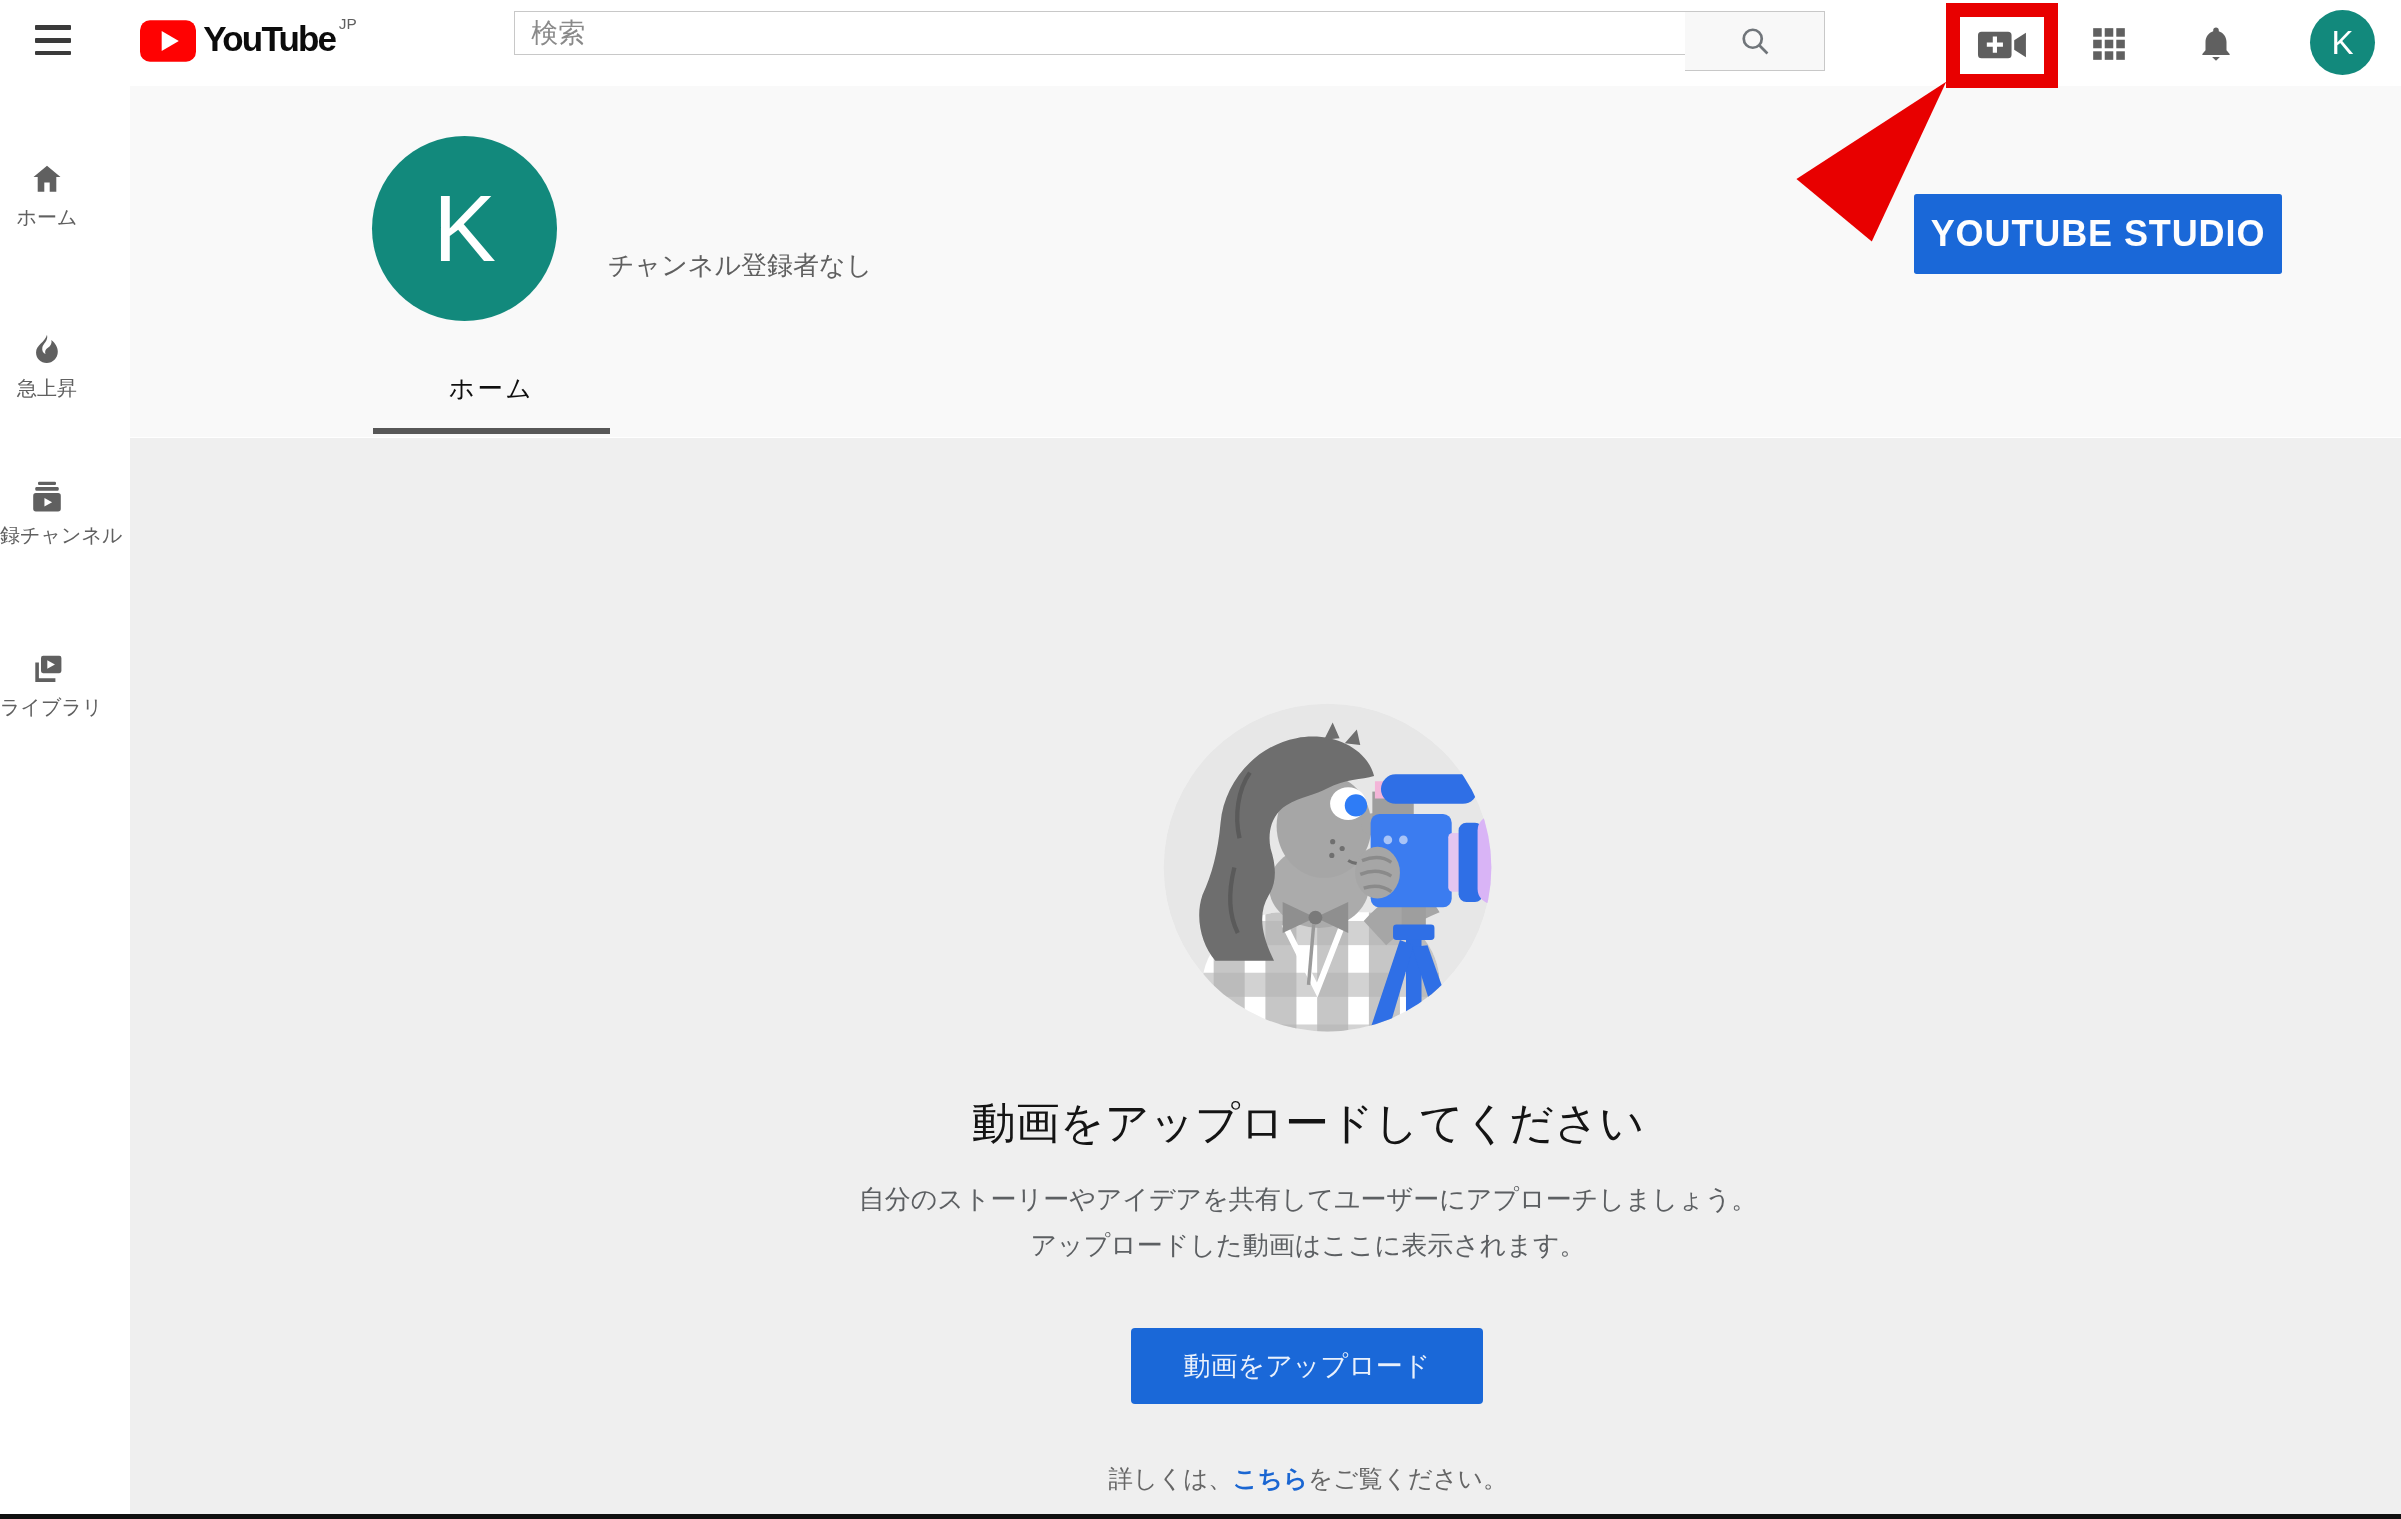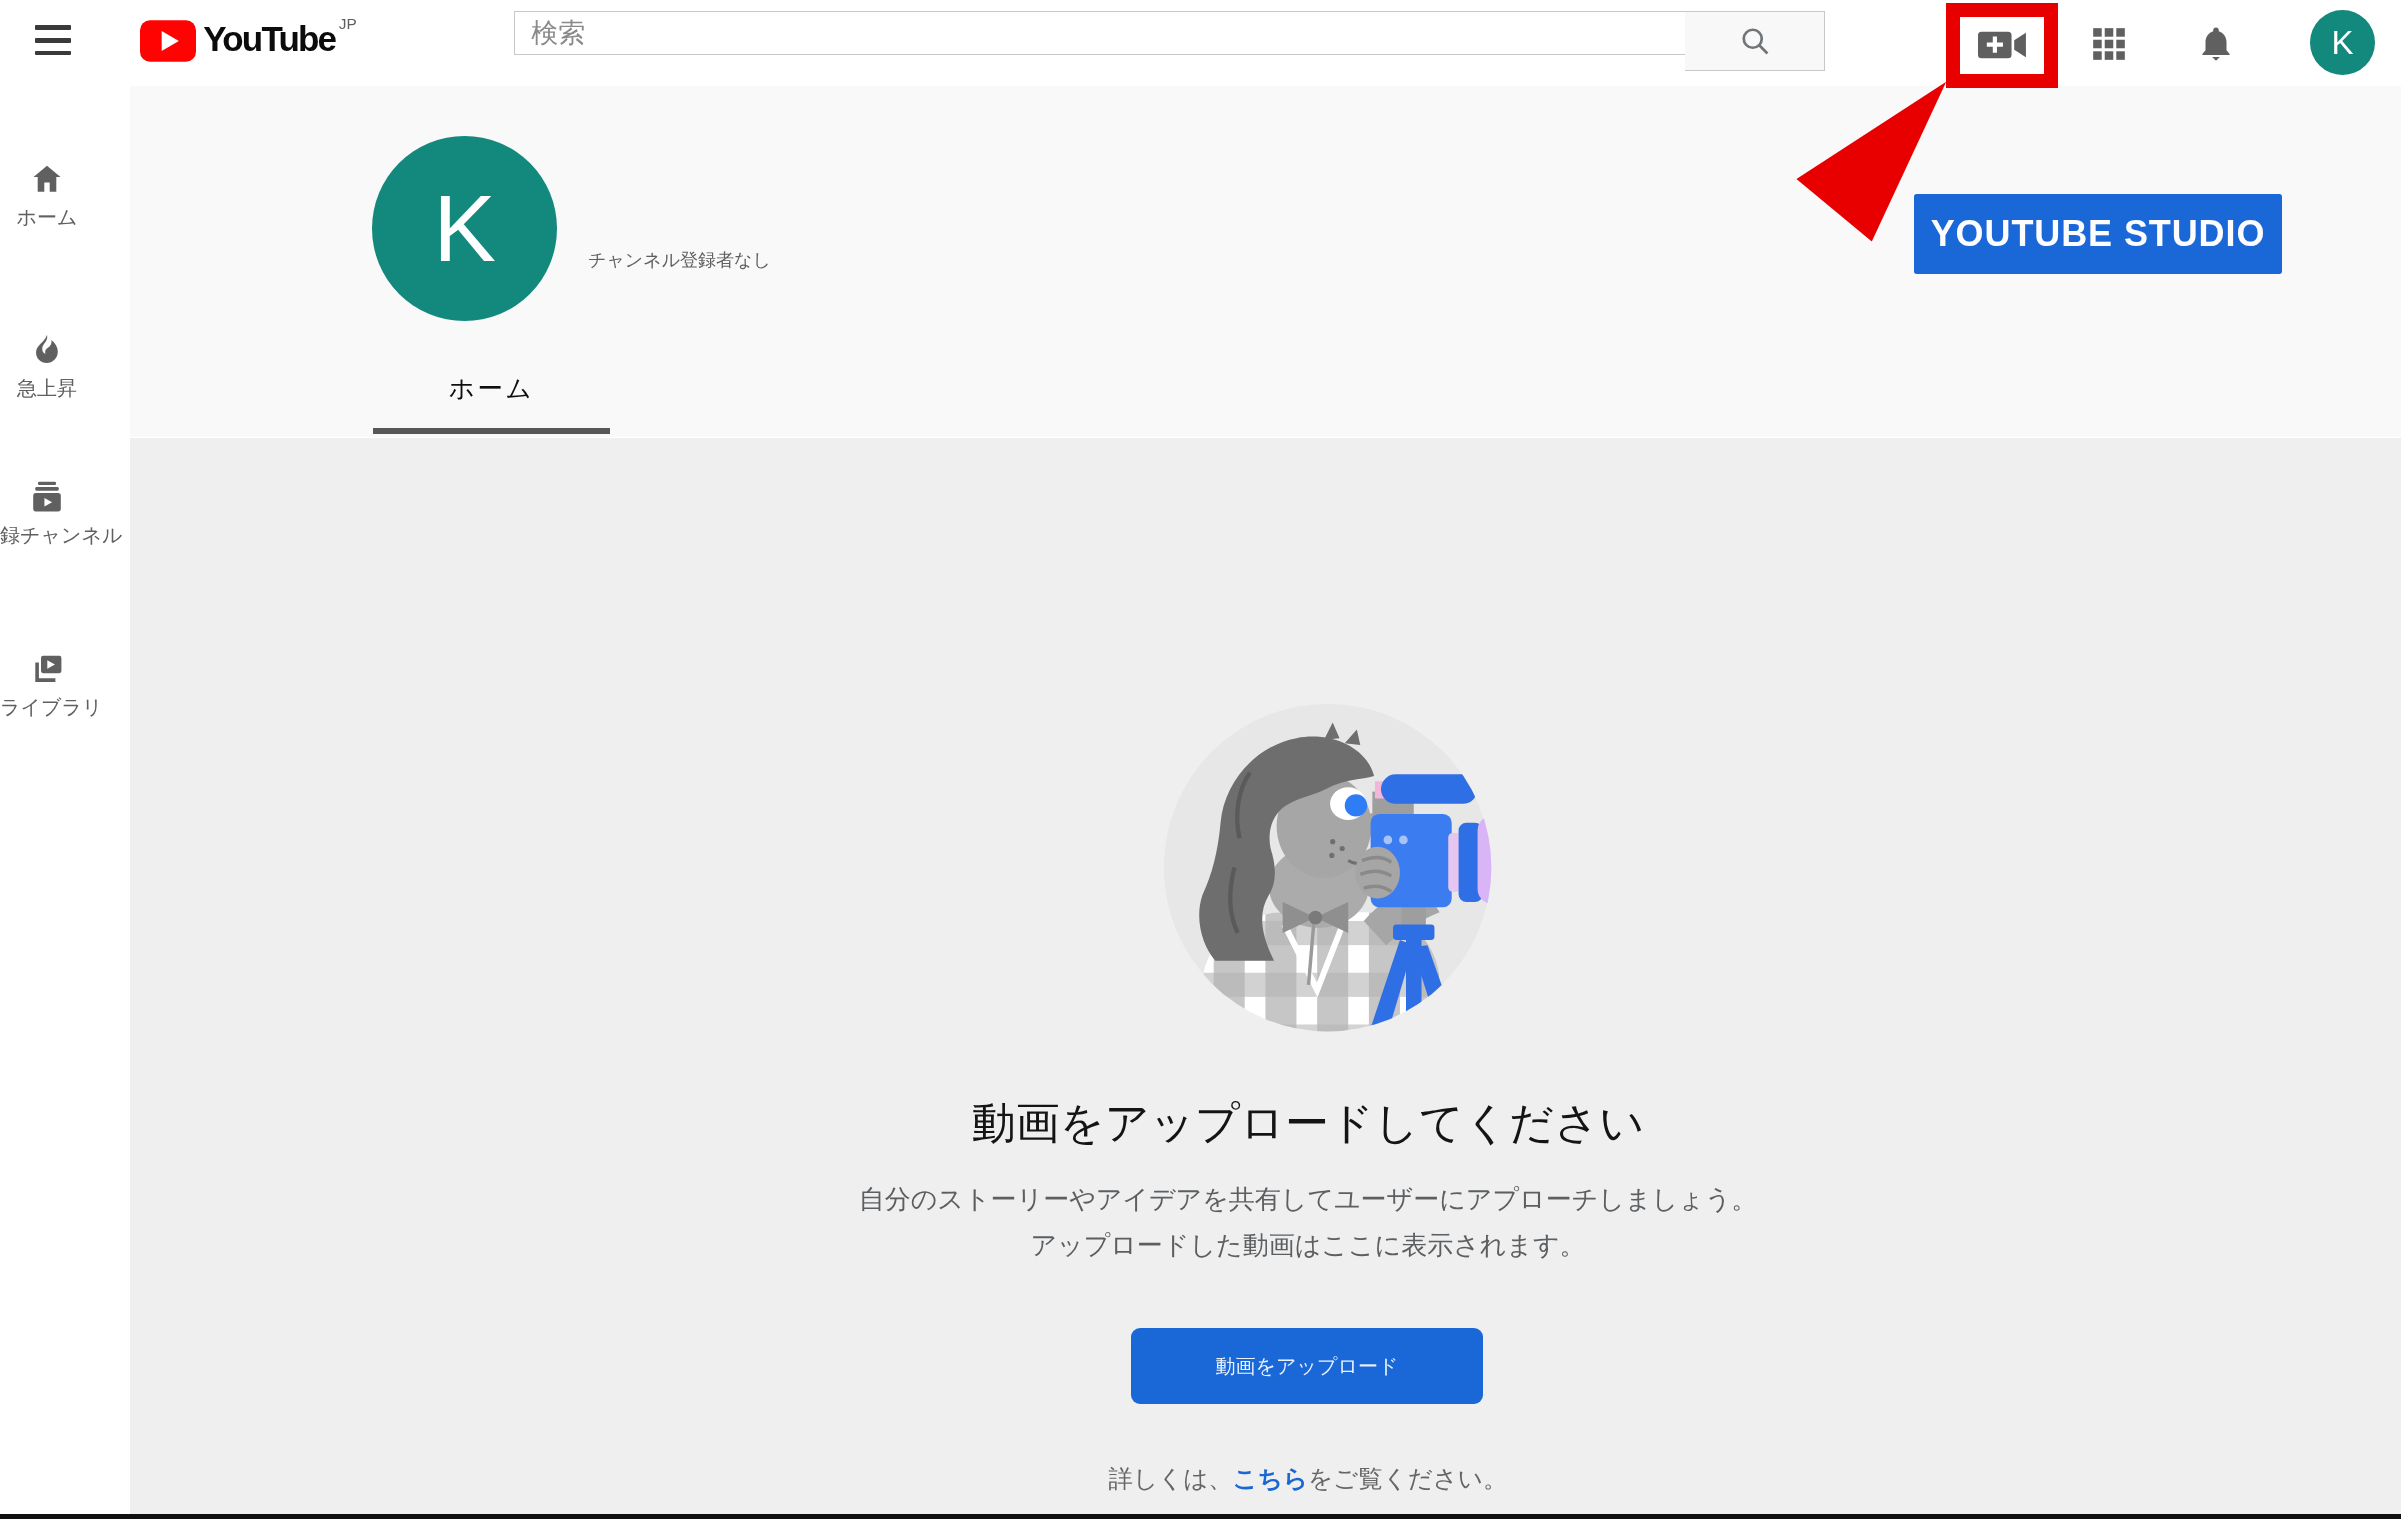--- a/index.html
+++ b/index.html
@@ -29,36 +29,36 @@
   .ann-arrow{position:absolute;left:0;top:0;width:2401px;height:454px;z-index:55;pointer-events:none;}
   
   .sidebar{position:absolute;left:0;top:86px;width:130px;height:1434px;background:#fff;overflow:hidden;z-index:5;}
   .sb-item{position:absolute;left:0;width:94px;text-align:center;color:#606060;cursor:pointer;}
   .sb-item .ic{height:40px;display:flex;align-items:flex-end;justify-content:center;}
   .sb-item .lb{font-size:20px;margin-top:7.3px;white-space:nowrap;color:#606060;}
   
   .ch-header{position:absolute;left:130px;top:86px;width:2272px;height:351px;background:var(--header_band_bg,#f9f9f9);}
   .avatar-lg{position:absolute;left:242px;top:50px;width:185px;height:185px;border-radius:50%;
     background:var(--avatar_teal,#12897c);color:#fff;font-size:94px;font-weight:400;display:flex;align-items:center;justify-content:center;}
-  .sub-status{position:absolute;left:458px;top:162px;font-size:18px;color:#606060;}
+  .sub-status{position:absolute;left:478px;top:162px;font-size:26px;color:#606060;}
   .btn-blue{position:absolute;top:108px;height:80px;background:var(--button_blue,#1a68d8);color:#fdfdfe;border:none;
     border-radius:2.7px;display:flex;align-items:center;justify-content:center;cursor:pointer;font-family:inherit;}
   .btn-customize{left:1315px;width:446px;font-size:29px;}
   .btn-studio{left:1784px;width:368px;font-size:36px;font-weight:700;letter-spacing:0.9px;}
   .tab{position:absolute;left:243px;width:237px;top:286px;text-align:center;font-size:25.4px;color:#0f0f0f;letter-spacing:2.7px;cursor:pointer;}
   .tab-underline{position:absolute;left:243px;width:237px;top:342px;height:6.4px;background:#575757;}
   
   .content{position:absolute;left:130px;top:438px;width:2272px;height:1082px;background:var(--content_bg,#efefef);}
   .centerline{position:absolute;left:42px;width:2272px;text-align:center;}
   .illustration{position:absolute;left:1025px;top:257px;width:345px;height:345px;}
   .es-title{top:656px;font-size:44px;color:#141414;}
   .es-sub1{top:744px;font-size:26px;color:#5c5f62;}
   .es-sub2{top:790px;font-size:26px;color:#5c5f62;}
   .upload-btn{position:absolute;left:1001px;top:890px;width:352px;height:76px;background:var(--button_blue,#1a68d8);
-    color:#eaf1fc;font-size:20px;border:none;border-radius:9px;display:flex;align-items:center;justify-content:center;cursor:pointer;font-family:inherit;}
+    color:#eaf1fc;font-size:27px;border:none;border-radius:4px;display:flex;align-items:center;justify-content:center;cursor:pointer;font-family:inherit;}
   .help-line{top:1024px;font-size:24.5px;color:#666;}
   .help-line a{color:var(--link_blue,#1a66d2);text-decoration:none;font-weight:700;cursor:pointer;}
   .bottom-line{position:absolute;left:0;top:1514px;width:2401px;height:5.4px;background:#101010;z-index:70;}
 </style>
 </head>
 <body>
 
 <div id="stage">
 
   <div class="topbar">

